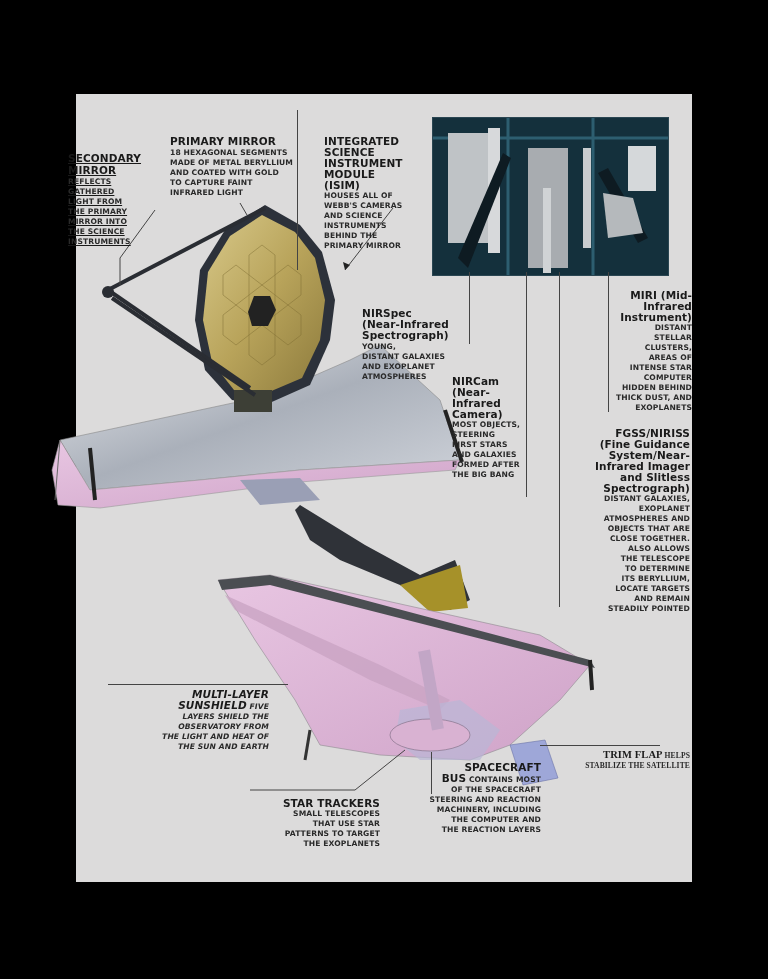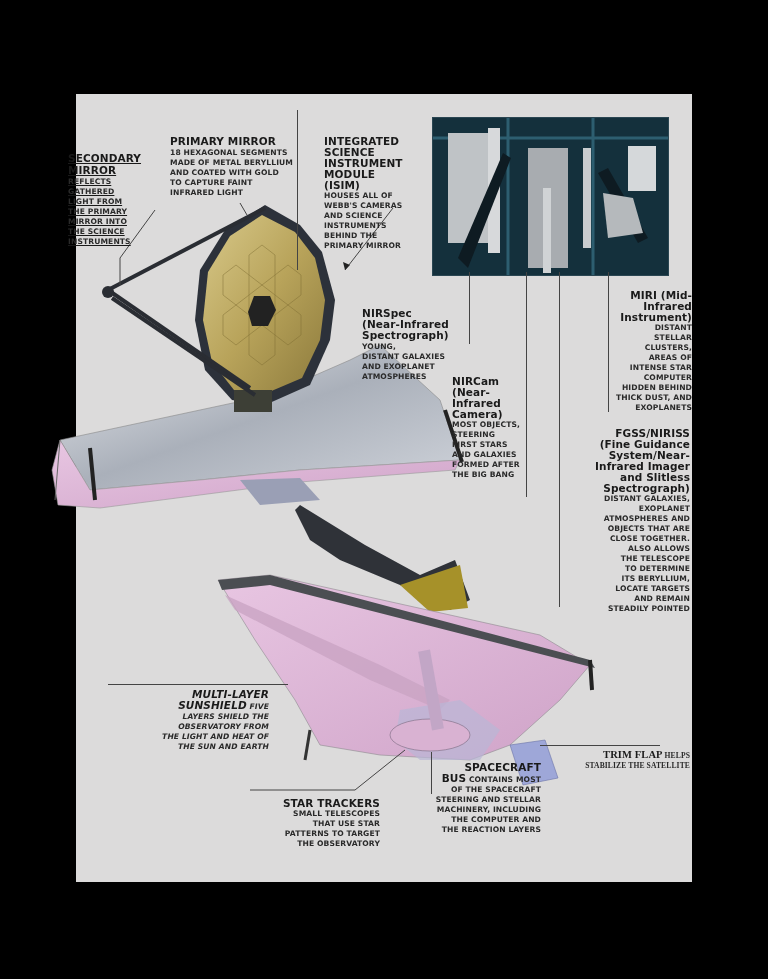--- a/index.html
+++ b/index.html
@@ -218,28 +218,28 @@
   <div class="d">OBSERVATORY FROM</div>
   <div class="d">THE LIGHT AND HEAT OF</div>
   <div class="d">THE SUN AND EARTH</div>
 </div>
 
 <div class="label l" style="left:260px;top:798px;width:120px;">
   <div class="t" style="display:block">STAR TRACKERS</div>
   <div class="d">SMALL TELESCOPES</div>
   <div class="d">THAT USE STAR</div>
   <div class="d">PATTERNS TO TARGET</div>
-  <div class="d">THE OBSERVATORY</div>
+  <div class="d">THE EXOPLANETS</div>
 </div>
 
 <div class="label l" style="left:421px;top:762px;width:120px;">
   <div class="t" style="display:block">SPACECRAFT</div>
   <div><span class="t">BUS</span> <span class="d">CONTAINS MOST</span></div>
   <div class="d">OF THE SPACECRAFT</div>
-  <div class="d">STEERING AND STELLAR</div>
+  <div class="d">STEERING AND REACTION</div>
   <div class="d">MACHINERY, INCLUDING</div>
   <div class="d">THE COMPUTER AND</div>
   <div class="d">THE REACTION LAYERS</div>
 </div>
 
 <div class="label l" style="left:575px;top:749px;width:115px;font-family:Liberation Serif, serif;">
   <div><span class="t">TRIM FLAP</span> <span class="d">HELPS</span></div>
   <div class="d">STABILIZE THE SATELLITE</div>
 </div>
 

